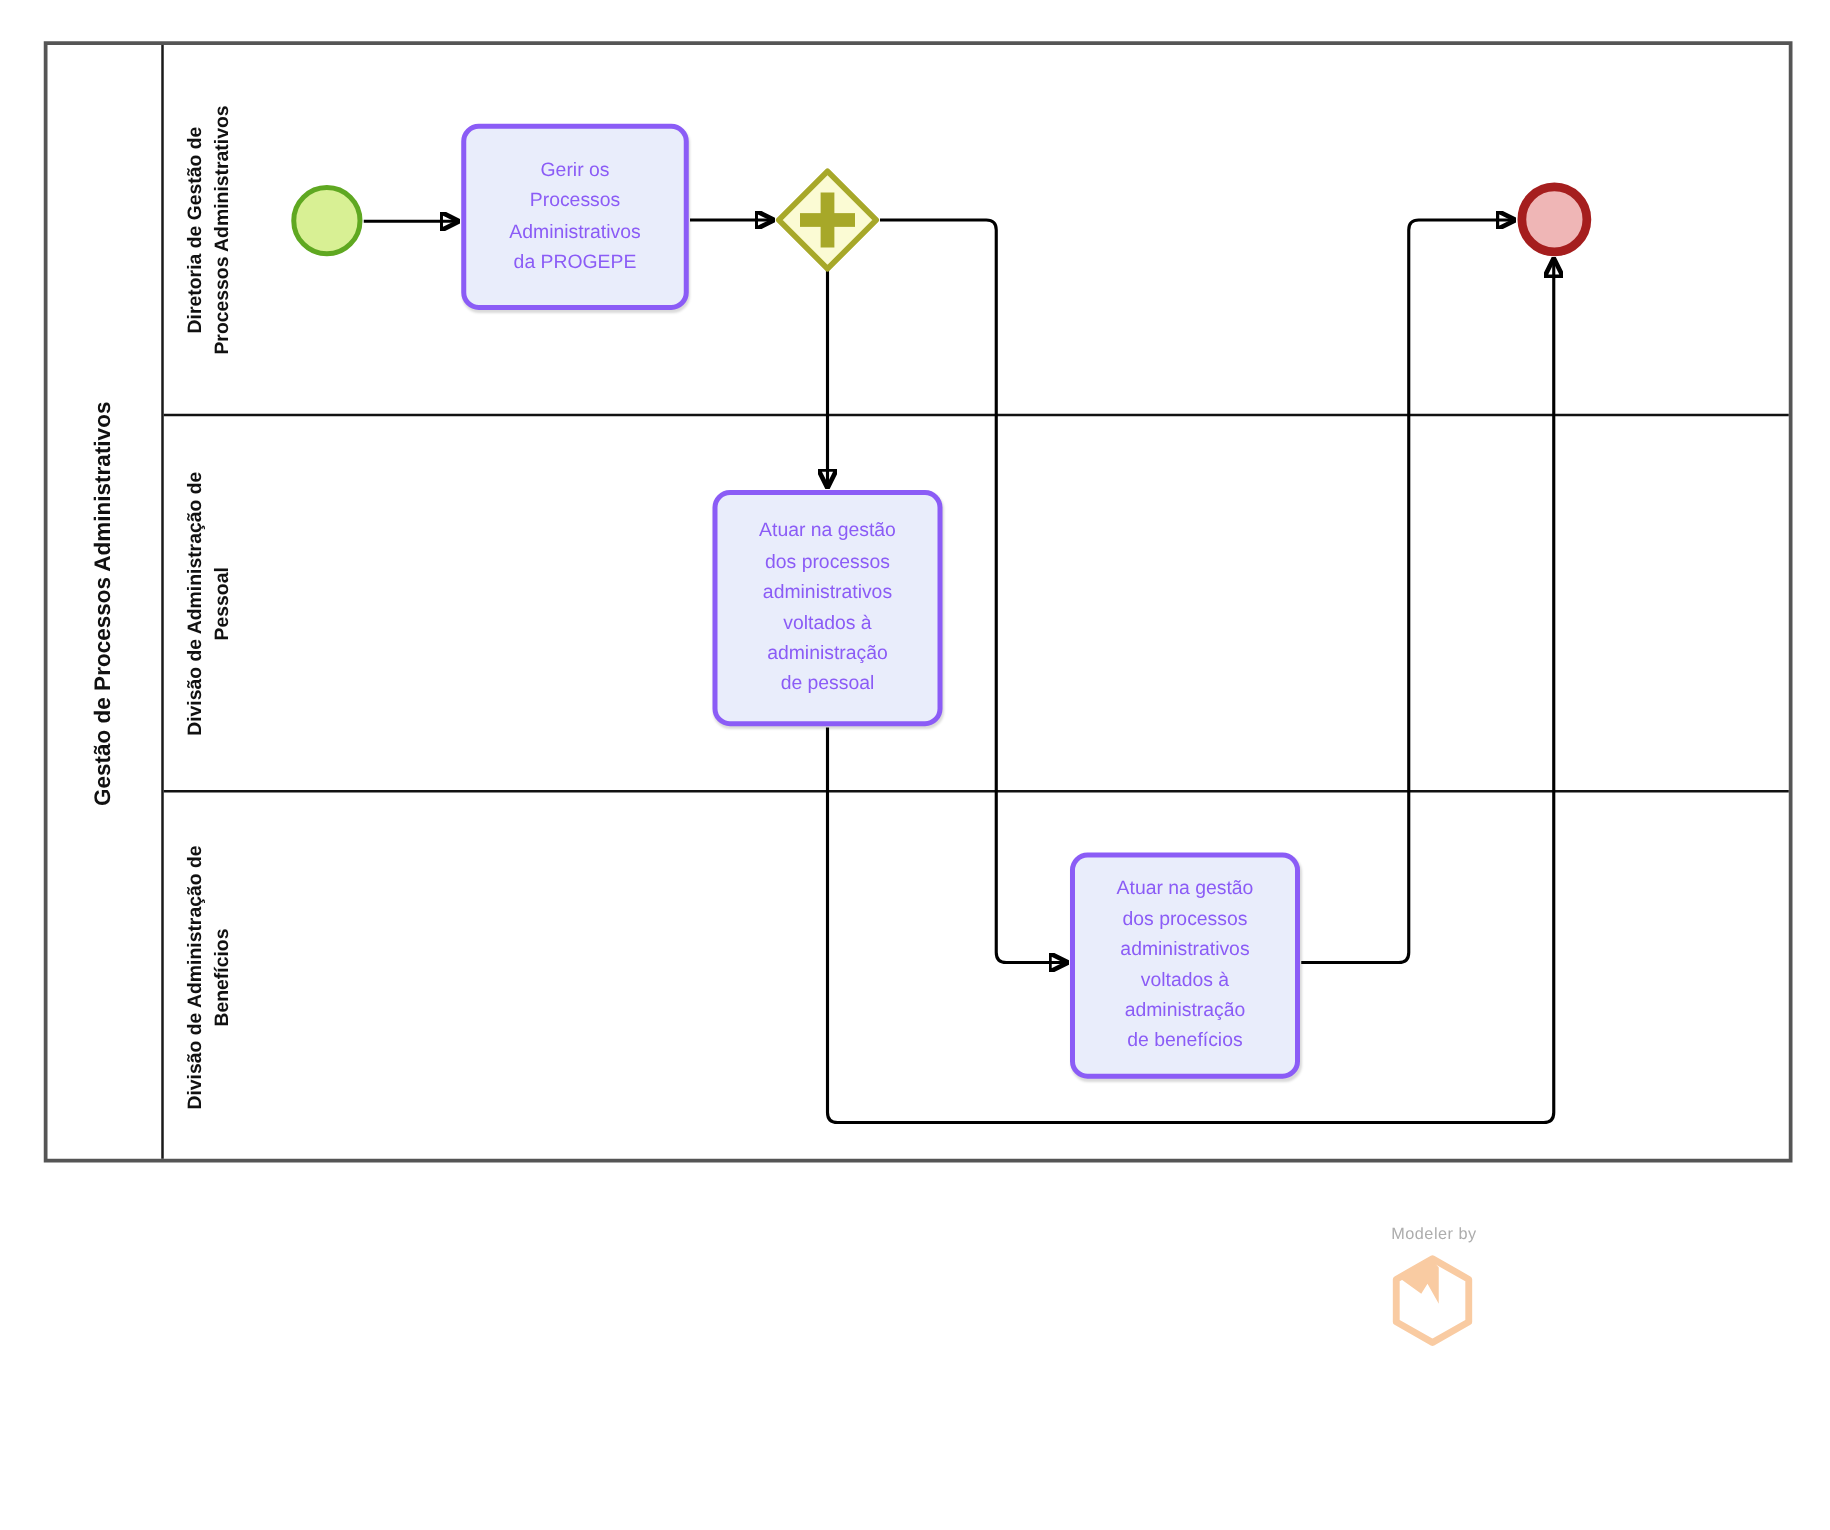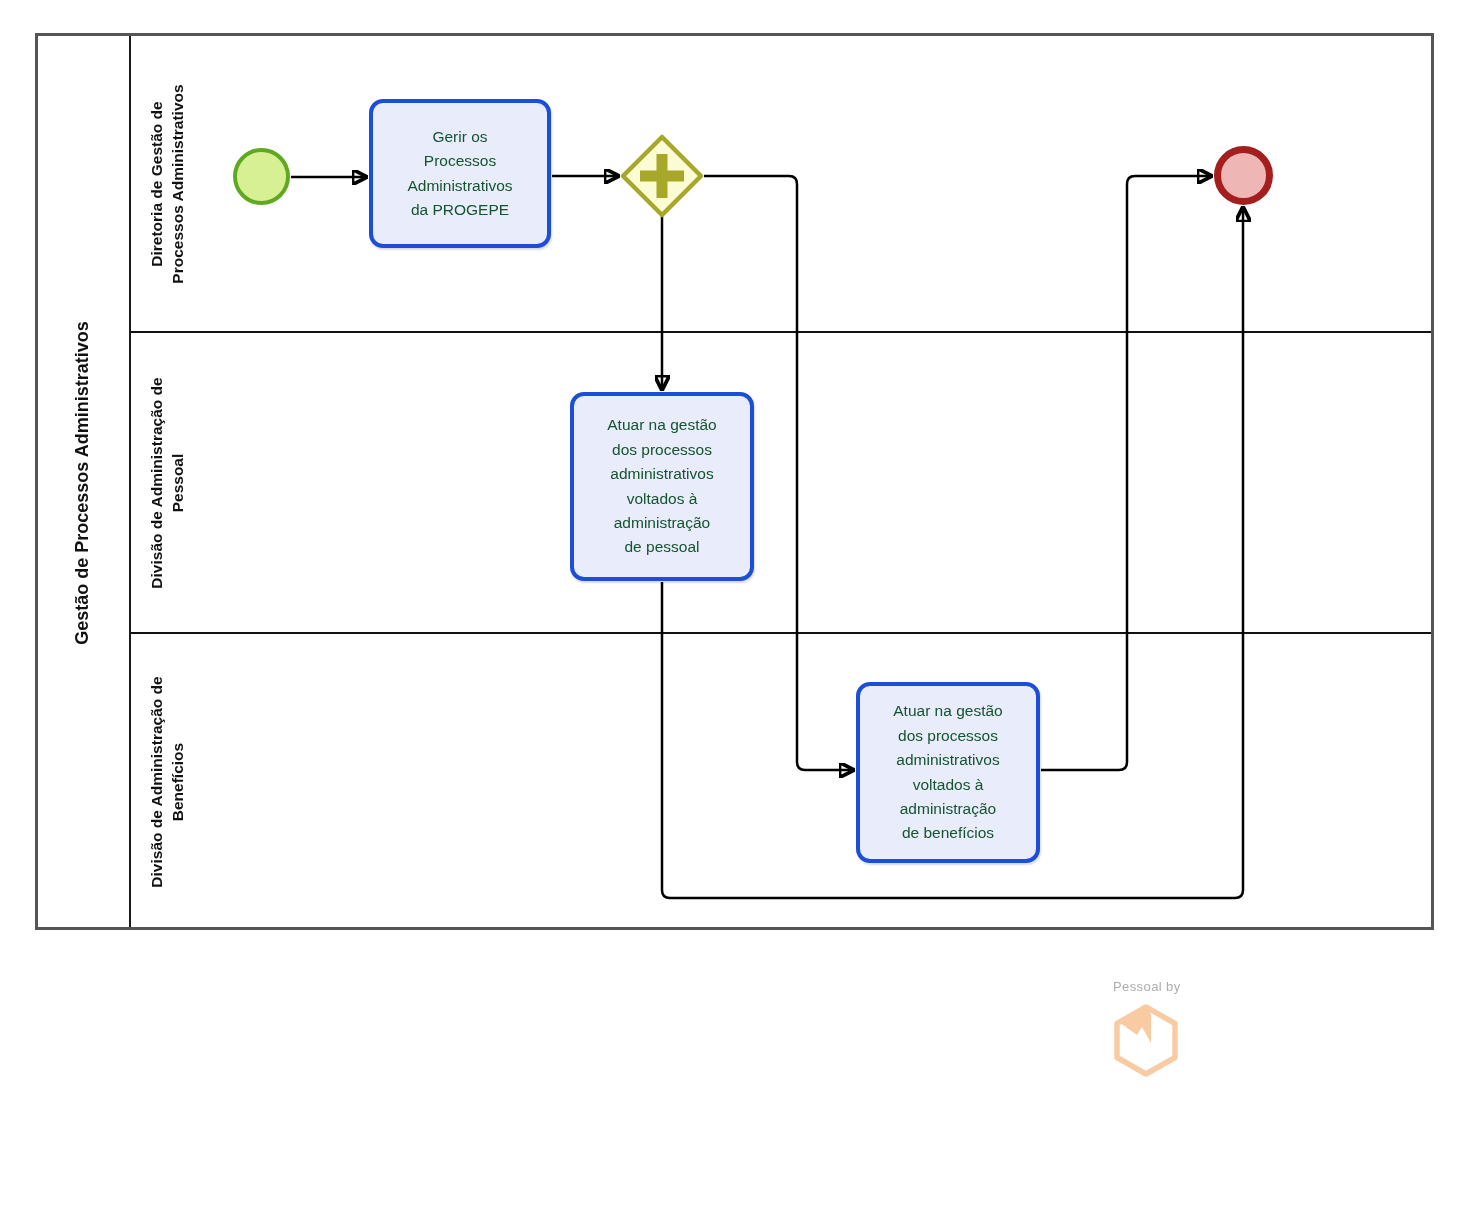--- a/index.html
+++ b/index.html
@@ -26,23 +26,23 @@
   .pool-title{left:-128px;top:468px;width:420px;height:30px;font-size:18px;}
   .lane-title{width:320px;height:48px;font-size:15.5px;line-height:1.35;}
   .lane-title-1{left:8px;top:160px;}
   .lane-title-2{left:8px;top:459px;}
   .lane-title-3{left:8px;top:758px;}
   
   .flows{position:absolute;left:0;top:0;width:1464px;height:1224px;}
   .flows path{stroke:#000;stroke-width:2.5;fill:none;}
   
   .task{
-    position:absolute;box-sizing:border-box;border:4px solid #1d4ed8;
+    position:absolute;box-sizing:border-box;border:4px solid #8b5cf6;
     border-radius:14px;background:#e9edfb;display:flex;align-items:center;
-    justify-content:center;text-align:center;color:#14532d;font-size:15.5px;
+    justify-content:center;text-align:center;color:#8b5cf6;font-size:15.5px;
     line-height:1.58;white-space:pre-line;
     box-shadow:1px 2px 2px rgba(0,0,0,0.15);
   }
   .task-1{left:369px;top:99px;width:182px;height:149px;}
   .task-2{left:570px;top:392px;width:184px;height:189px;}
   .task-3{left:856px;top:682px;width:184px;height:181px;}
   .event{position:absolute;box-sizing:border-box;border-radius:50%;}
   .event-start{left:233px;top:148px;width:57px;height:57px;border:4px solid #5fa821;background:#d8f094;}
   .event-end{left:1214px;top:146px;width:59px;height:59px;border:7px solid #a51e1e;background:#efb6b6;}
   .gateway{position:absolute;left:619px;top:133px;width:86px;height:86px;}
@@ -113,21 +113,21 @@
 
   <div class="task task-3">Atuar na gestão
 dos processos
 administrativos
 voltados à
 administração
 de benefícios</div>
 
   <div class="event event-end"></div>
 
-  <div class="powered-by">Pessoal by</div>
+  <div class="powered-by">Modeler by</div>
 
   <svg class="logo-icon" width="72" height="78" viewBox="0 0 72 78">
     <path d="M36 5 L65 21.5 L65 55.5 L36 72 L7 55.5 L7 21.5 Z" fill="none" stroke="#f9cba2" stroke-width="5.5" stroke-linejoin="round"></path>
     <polygon points="35,5 9,20 27,33 32,25 41,41 41,12" fill="#f9cba2"></polygon>
   </svg>
 
 
 </div>
 
 </body></html>

